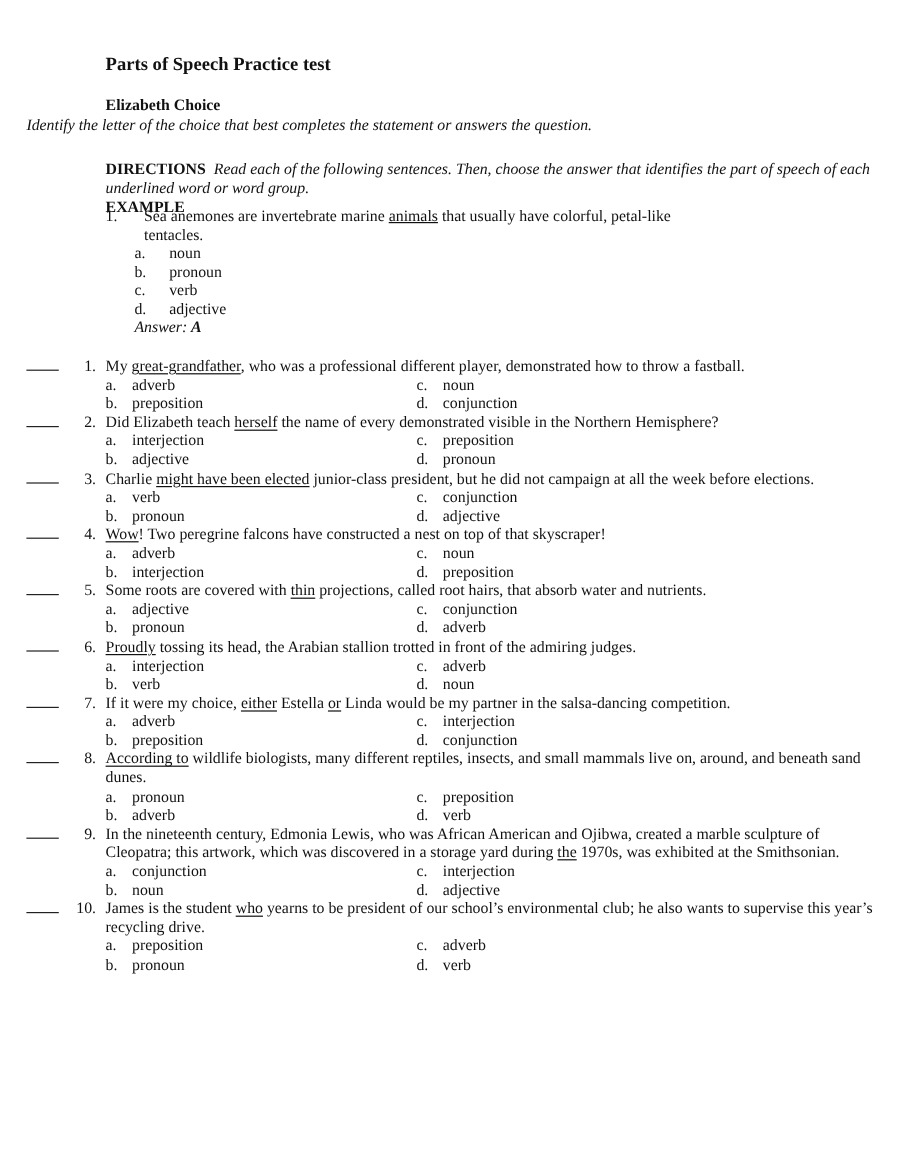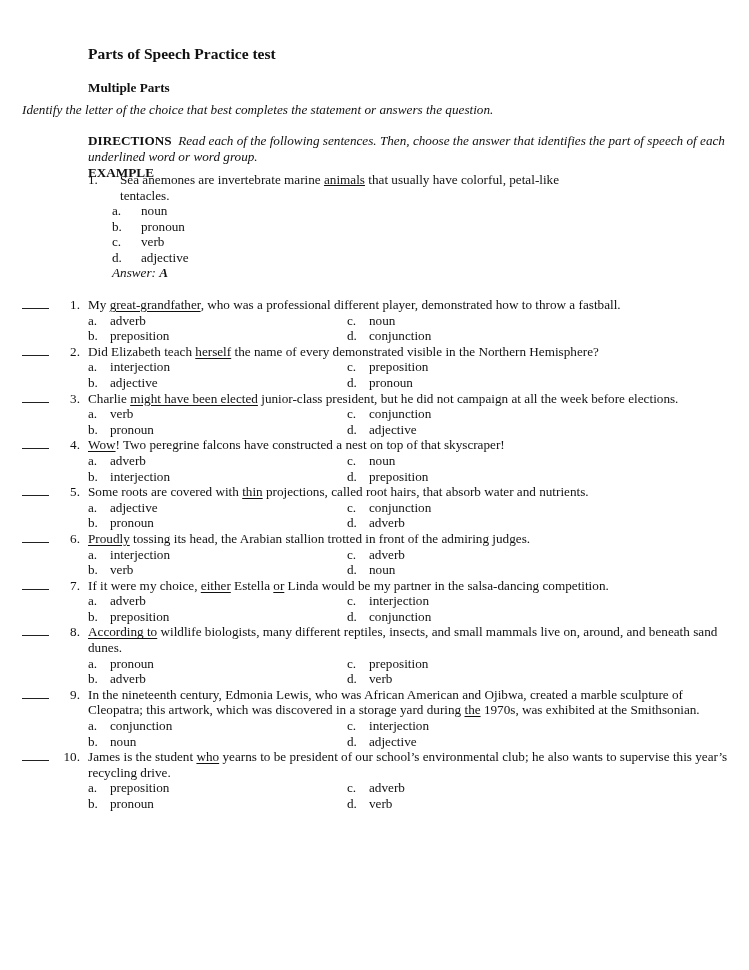--- a/index.html
+++ b/index.html
@@ -4,21 +4,21 @@
 <style>
   html, body { margin: 0; padding: 0; background: #ffffff; }
   body {
     width: 749px; height: 970px; position: relative; overflow: hidden;
     font-family: "Liberation Serif", "DejaVu Serif", serif;
     color: #111; font-size: 13.2px; line-height: 15.6px;
   }
   .abs { position: absolute; }
   .title { left: 88px; top: 45px; font-size: 15.5px; font-weight: bold; line-height: 18px; }
   .mc-head { left: 88px; top: 80px; font-weight: bold; }
-  .mc-inst { left: 22px; top: 96px; font-style: italic; margin-top: 6px; }
+  .mc-inst { left: 22px; top: 96px; font-style: italic; }
   .dir { left: 88px; top: 126px; width: 640px; margin-top: 7px; }
   .dir b { font-weight: bold; }
   .dir i { font-style: italic; }
   .ex-label { left: 88px; top: 157px; font-weight: bold; margin-top: 8px; }
   .ex-q { left: 88px; top: 172px; width: 520px; }
   .ex-q .num { position: absolute; left: 0; top: 0; }
   .ex-q .txt { margin-left: 32px; display: block; }
   .ex-opts { left: 112px; top: 203px; }
   .ex-opts .opt { display: flex; height: 15.6px; }
   .ex-opts .opt .l { width: 29px; }
@@ -32,21 +32,21 @@
   .q .stem { margin-left: 88px; width: 640px; }
   .q .stem u { text-decoration: underline; text-underline-offset: 2px; }
   .q .opts { margin-left: 88px; display: grid; grid-template-columns: 259px 300px; }
   .q .opt { display: flex; height: 15.6px; }
   .q .opt .l { width: 22px; }
 </style>
 </head>
 <body>
 
 <div class="abs title">Parts of Speech Practice test</div>
-<div class="abs mc-head">Multiple Parts</div>
+<div class="abs mc-head">Elizabeth Choice</div>
 <div class="abs mc-inst">Identify the letter of the choice that best completes the statement or answers the question.</div>
 
 <div class="abs dir">
   <b>DIRECTIONS</b>&nbsp;
   <i>Read each of the following sentences. Then, choose the answer that identifies the part of speech of each underlined word or word group.</i>
 </div>
 
 <div class="abs ex-label">EXAMPLE</div>
 <div class="abs ex-q">
   <span class="num">1.</span>

